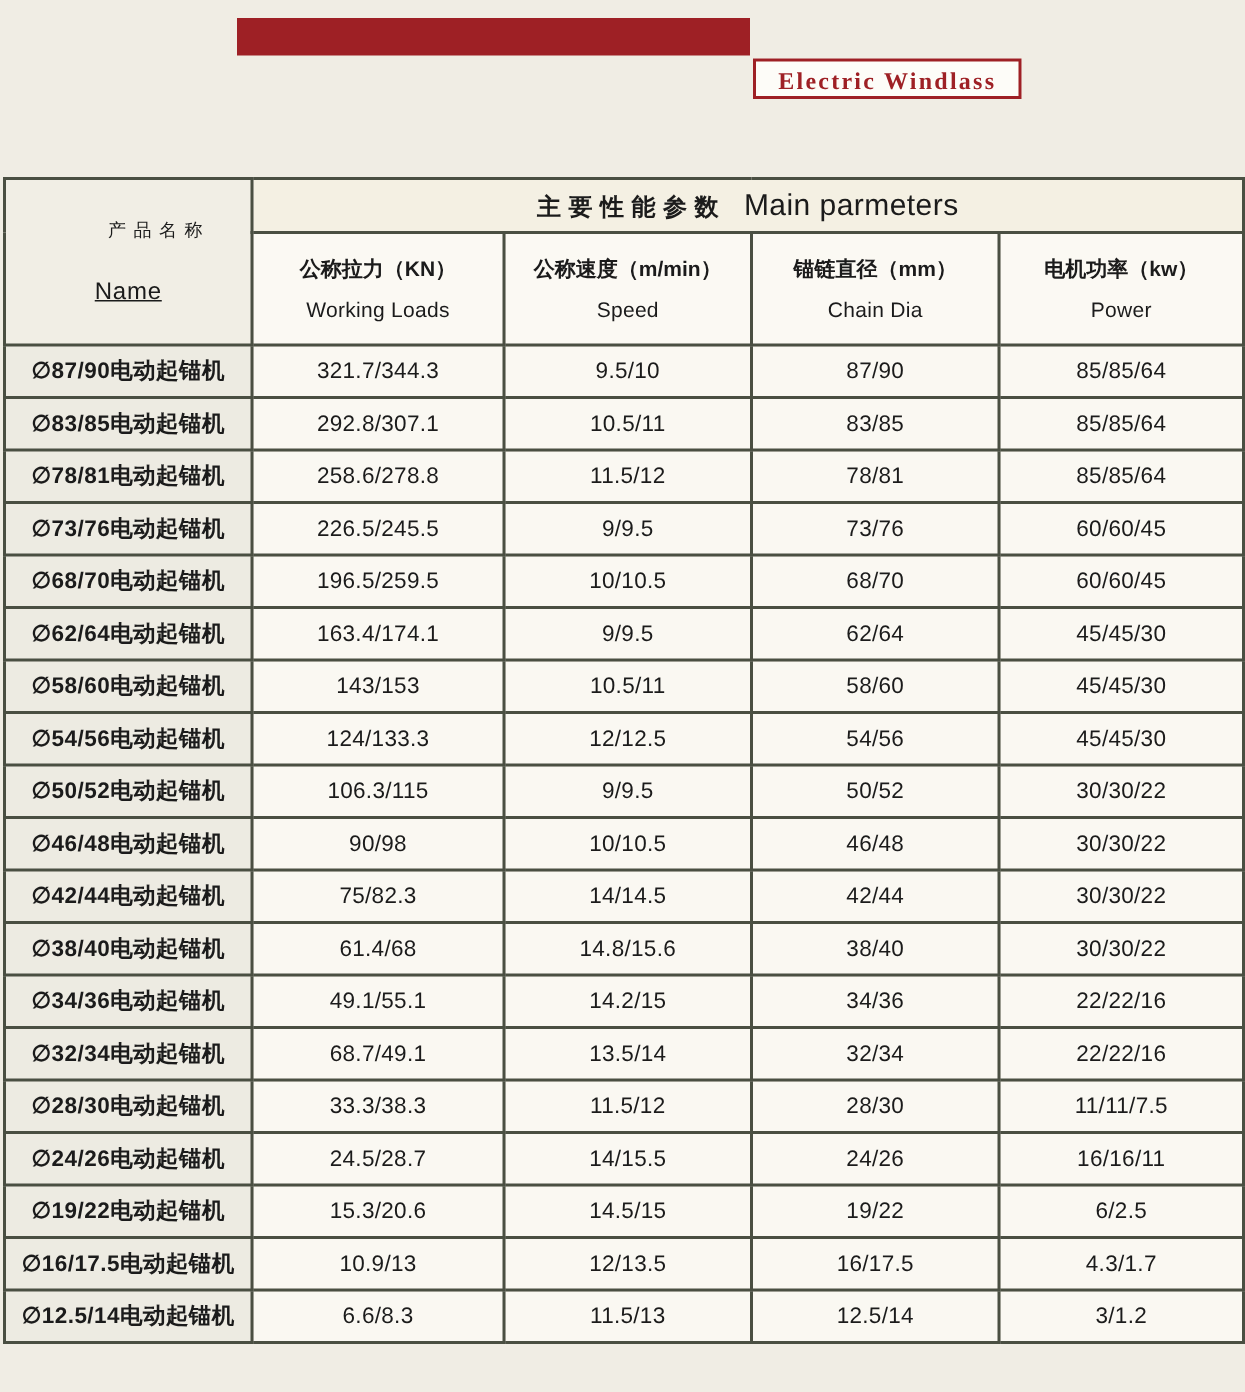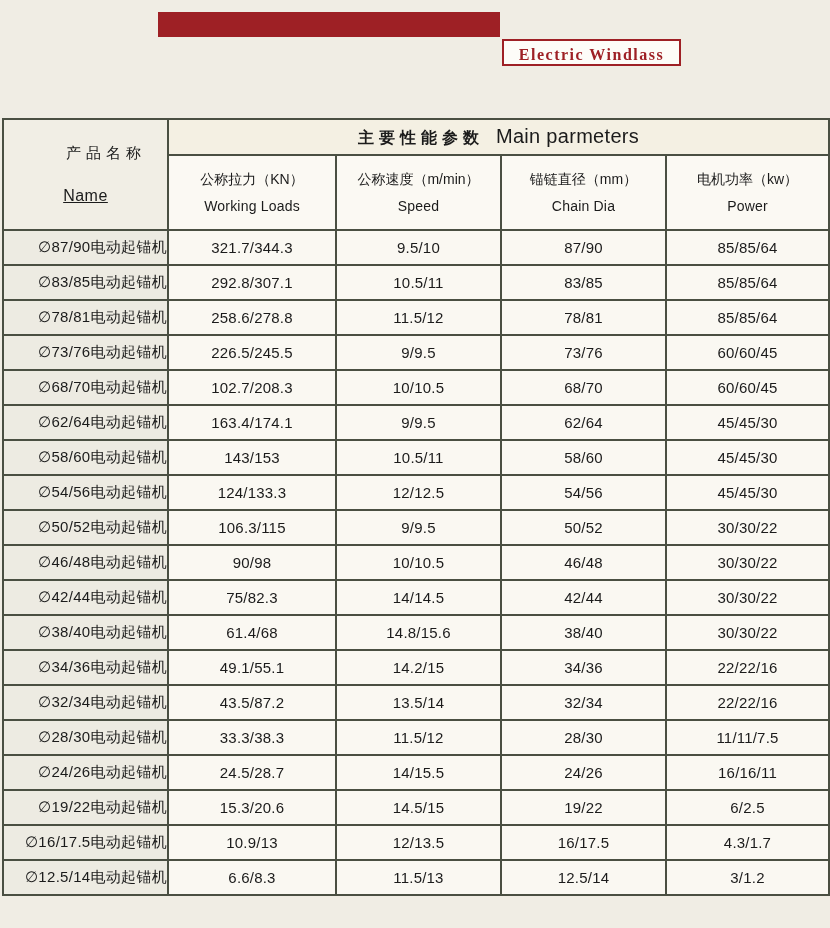--- a/index.html
+++ b/index.html
@@ -64,46 +64,46 @@
     border: 2px solid #4a4f42;
     padding: 0;
     overflow: hidden;
   }
   th.name-h {
     background: #f1eee5;
     text-align: center;
     vertical-align: middle;
     font-weight: normal;
   }
-  th.name-h .cn { font-size: 15px; letter-spacing: 5px; margin-bottom: 24px; padding-left: 41px; }
+  th.name-h .cn { font-size: 12px; letter-spacing: 5px; margin-bottom: 24px; padding-left: 41px; }
   th.name-h .en { font-size: 16px; letter-spacing: 0.5px; text-decoration: underline; }
   th.main-h {
     background: #f4f0e3;
     height: 34px;
     text-align: center;
     vertical-align: middle;
     font-weight: normal;
   }
   th.main-h .cn { font-size: 16px; font-weight: bold; letter-spacing: 5px; }
   th.main-h .en { font-size: 20px; margin-left: 12px; letter-spacing: 0.3px; }
   th.sub-h {
     background: #fbf9f3;
     height: 73px;
     text-align: center;
     vertical-align: middle;
     font-weight: normal;
   }
-  th.sub-h .cn { font-size: 14px; margin-bottom: 9px; }
+  th.sub-h .cn { font-size: 14px; margin-bottom: 9px; font-weight: bold; }
   th.sub-h .en { font-size: 14px; letter-spacing: 0.2px; }
   tbody tr { height: 35px; }
   td.name-cell {
     background: #edebe2;
-    font-weight: normal;
+    font-weight: bold;
     font-size: 15px;
-    text-align: right;
+    text-align: center;
     padding-left: 10px;
     letter-spacing: 0.3px;
     white-space: nowrap;
   }
   td.val-cell {
     background: #faf8f2;
     font-size: 15px;
     text-align: center;
     letter-spacing: 0.2px;
   }
@@ -179,21 +179,21 @@
         </tr>
         <tr>
           <td class="name-cell">∅73/76电动起锚机</td>
           <td class="val-cell">226.5/245.5</td>
           <td class="val-cell">9/9.5</td>
           <td class="val-cell">73/76</td>
           <td class="val-cell">60/60/45</td>
         </tr>
         <tr>
           <td class="name-cell">∅68/70电动起锚机</td>
-          <td class="val-cell">102.7/208.3</td>
+          <td class="val-cell">196.5/259.5</td>
           <td class="val-cell">10/10.5</td>
           <td class="val-cell">68/70</td>
           <td class="val-cell">60/60/45</td>
         </tr>
         <tr>
           <td class="name-cell">∅62/64电动起锚机</td>
           <td class="val-cell">163.4/174.1</td>
           <td class="val-cell">9/9.5</td>
           <td class="val-cell">62/64</td>
           <td class="val-cell">45/45/30</td>
@@ -242,21 +242,21 @@
         </tr>
         <tr>
           <td class="name-cell">∅34/36电动起锚机</td>
           <td class="val-cell">49.1/55.1</td>
           <td class="val-cell">14.2/15</td>
           <td class="val-cell">34/36</td>
           <td class="val-cell">22/22/16</td>
         </tr>
         <tr>
           <td class="name-cell">∅32/34电动起锚机</td>
-          <td class="val-cell">43.5/87.2</td>
+          <td class="val-cell">68.7/49.1</td>
           <td class="val-cell">13.5/14</td>
           <td class="val-cell">32/34</td>
           <td class="val-cell">22/22/16</td>
         </tr>
         <tr>
           <td class="name-cell">∅28/30电动起锚机</td>
           <td class="val-cell">33.3/38.3</td>
           <td class="val-cell">11.5/12</td>
           <td class="val-cell">28/30</td>
           <td class="val-cell">11/11/7.5</td>

